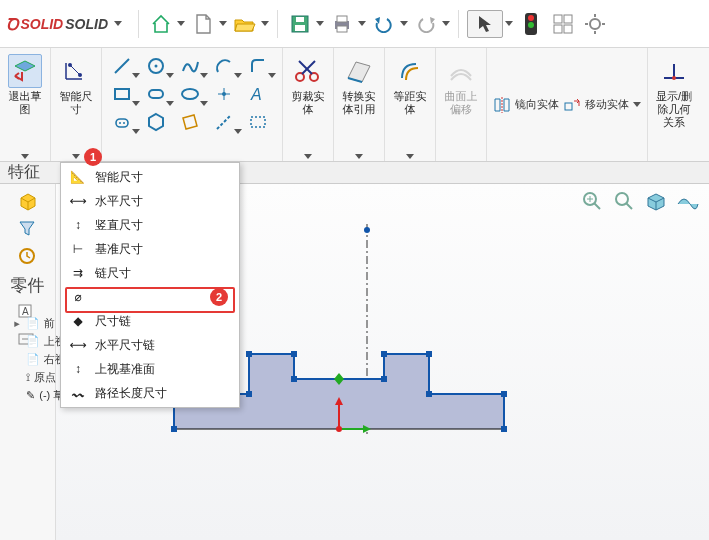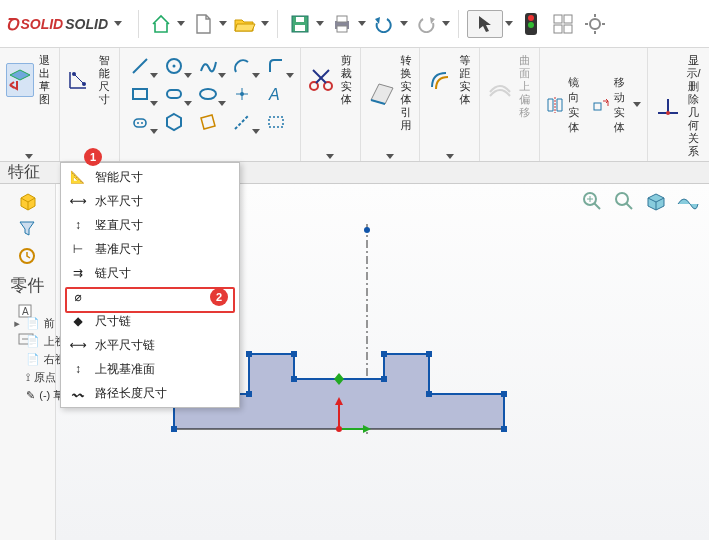--- a/index.html
+++ b/index.html
@@ -12,21 +12,21 @@
 .logo .works { color: #444; }
 .titlebar .dd { font-size: 10px; color: #555; margin-left: 2px; margin-right: 8px; }
 .tbicon { width: 28px; height: 28px; display: flex; align-items: center; justify-content: center; border-radius: 2px; }
 .sep { width: 1px; height: 28px; background: #ddd; margin: 0 4px; }
 .small-dd { font-size: 8px; color: #666; margin-left: -2px; }
 
 
 .ribbon { height: 114px; display: flex; border-bottom: 1px solid #d0d0d0; background: #f7f7f7; }
 .rgroup { display: flex; flex-direction: column; align-items: center; padding: 4px 6px 2px; border-right: 1px solid #e0e0e0; justify-content: flex-start; }
 .rgroup.big { min-width: 40px; }
-.bigbtn { display: flex; flex-direction: row; align-items: center; gap: 2px; padding: 2px; cursor: pointer; }
+.bigbtn { display: flex; flex-direction: column; align-items: center; gap: 2px; padding: 2px; cursor: pointer; }
 .bigbtn .icobox { width: 34px; height: 34px; display: flex; align-items: center; justify-content: center; }
 .bigbtn .lbl { font-size: 11px; text-align: center; line-height: 13px; color: #2a2a2a; }
 .bigbtn.exit .icobox { background: #d6e4f5; border: 1px solid #8bb3e0; border-radius: 2px; }
 .grid3 { display: grid; grid-template-columns: repeat(5, 28px); grid-auto-rows: 26px; gap: 2px 6px; align-content: start; }
 .grid3 .sico { width: 24px; height: 24px; display: flex; align-items: center; justify-content: center; position: relative; }
 .grid3 .sico .dd { position: absolute; right: -6px; bottom: 0; font-size: 7px; color: #555; }
 .rcol { display: flex; flex-direction: row; gap: 4px; padding: 4px 6px; border-right: 1px solid #e0e0e0; }
 .rrow { display: flex; align-items: center; gap: 4px; font-size: 11px; color: #333; cursor: pointer; }
 .rrow .rico { width: 18px; height: 18px; display: flex; align-items: center; justify-content: center; }
 

